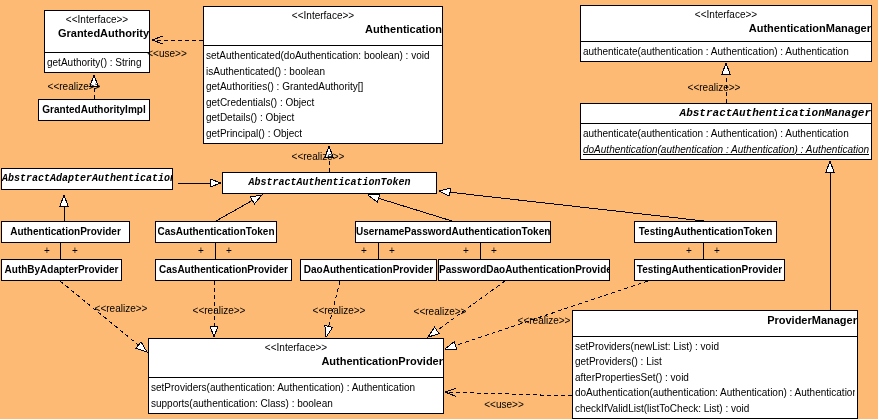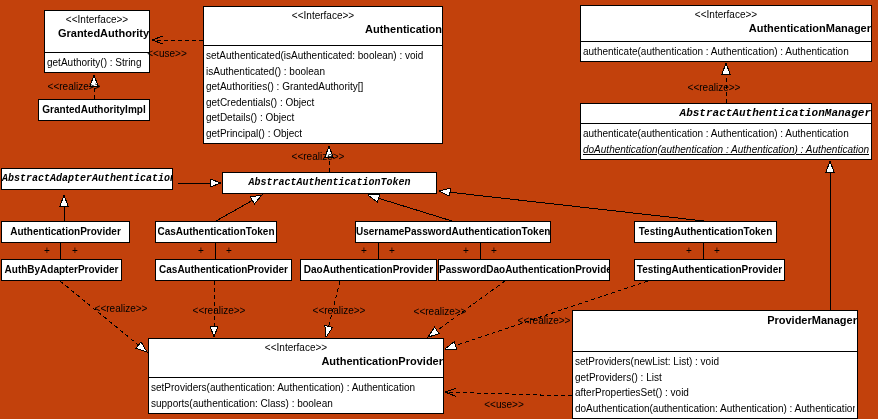--- a/index.html
+++ b/index.html
@@ -1,18 +1,18 @@
 <!DOCTYPE html>
 <html><head>
 <meta charset="utf-8">
 <style>
   * { margin:0; padding:0; box-sizing:border-box; }
   html,body { background:#f0f0f0; }
   body { font-family:"Liberation Sans", sans-serif; color:#000; }
-  .canvas { position:relative; width:878px; height:419px; background:#c2410c; overflow:hidden; }
+  .canvas { position:relative; width:878px; height:419px; background:#fdba74; overflow:hidden; }
   svg.wires { position:absolute; left:0; top:0; }
   .uml-class {
     position:absolute; background:#fff; border:1px solid #000;
     display:flex; flex-direction:column; overflow:hidden;
   }
   .uml-head { flex:1; text-align:center; padding-top:2px; overflow:hidden; }
   .stereotype { font-size:10px; line-height:13px; white-space:nowrap; }
   .cls-name { font-size:11px; font-weight:bold; line-height:14px; white-space:nowrap;text-align:right; }
   .simple { justify-content:center; }
   .simple .cls-name { font-size:10px; text-align:center; }
@@ -77,21 +77,21 @@
   <div class="uml-class simple" style="left:38px; top:99px; width:112px; height:22px;">
     <div class="cls-name">GrantedAuthorityImpl</div>
   </div>
 
   <div class="uml-class" style="left:203px; top:6px; width:240px; height:138px;">
     <div class="uml-head">
       <div class="stereotype">&lt;&lt;Interface&gt;&gt;</div>
       <div class="cls-name">Authentication</div>
     </div>
     <div class="methods">
-      <div class="method">setAuthenticated(isAuthenticated: boolean) : void</div>
+      <div class="method">setAuthenticated(doAuthentication: boolean) : void</div>
       <div class="method">isAuthenticated() : boolean</div>
       <div class="method">getAuthorities() : GrantedAuthority[]</div>
       <div class="method">getCredentials() : Object</div>
       <div class="method">getDetails() : Object</div>
       <div class="method">getPrincipal() : Object</div>
     </div>
   </div>
 
   <div class="uml-class" style="left:580px; top:5px; width:292px; height:57px;">
     <div class="uml-head">
@@ -163,20 +163,21 @@
 
   <div class="uml-class" style="left:572px; top:310px; width:286px; height:109px;">
     <div class="uml-head">
       <div class="cls-name">ProviderManager</div>
     </div>
     <div class="methods">
       <div class="method">setProviders(newList: List) : void</div>
       <div class="method">getProviders() : List</div>
       <div class="method">afterPropertiesSet() : void</div>
       <div class="method">doAuthentication(authentication: Authentication) : Authentication</div>
+      <div class="method">checkIfValidList(listToCheck: List) : void</div>
     </div>
   </div>
 
   <div class="lbl" style="left:167px; top:53px;">&lt;&lt;use&gt;&gt;</div>
   <div class="lbl" style="left:74px;  top:86px;">&lt;&lt;realize&gt;&gt;</div>
   <div class="lbl" style="left:318px; top:156px;">&lt;&lt;realize&gt;&gt;</div>
   <div class="lbl" style="left:714px; top:87px;">&lt;&lt;realize&gt;&gt;</div>
   <div class="lbl" style="left:121px; top:308px;">&lt;&lt;realize&gt;&gt;</div>
   <div class="lbl" style="left:219px; top:310px;">&lt;&lt;realize&gt;&gt;</div>
   <div class="lbl" style="left:339px; top:310px;">&lt;&lt;realize&gt;&gt;</div>

